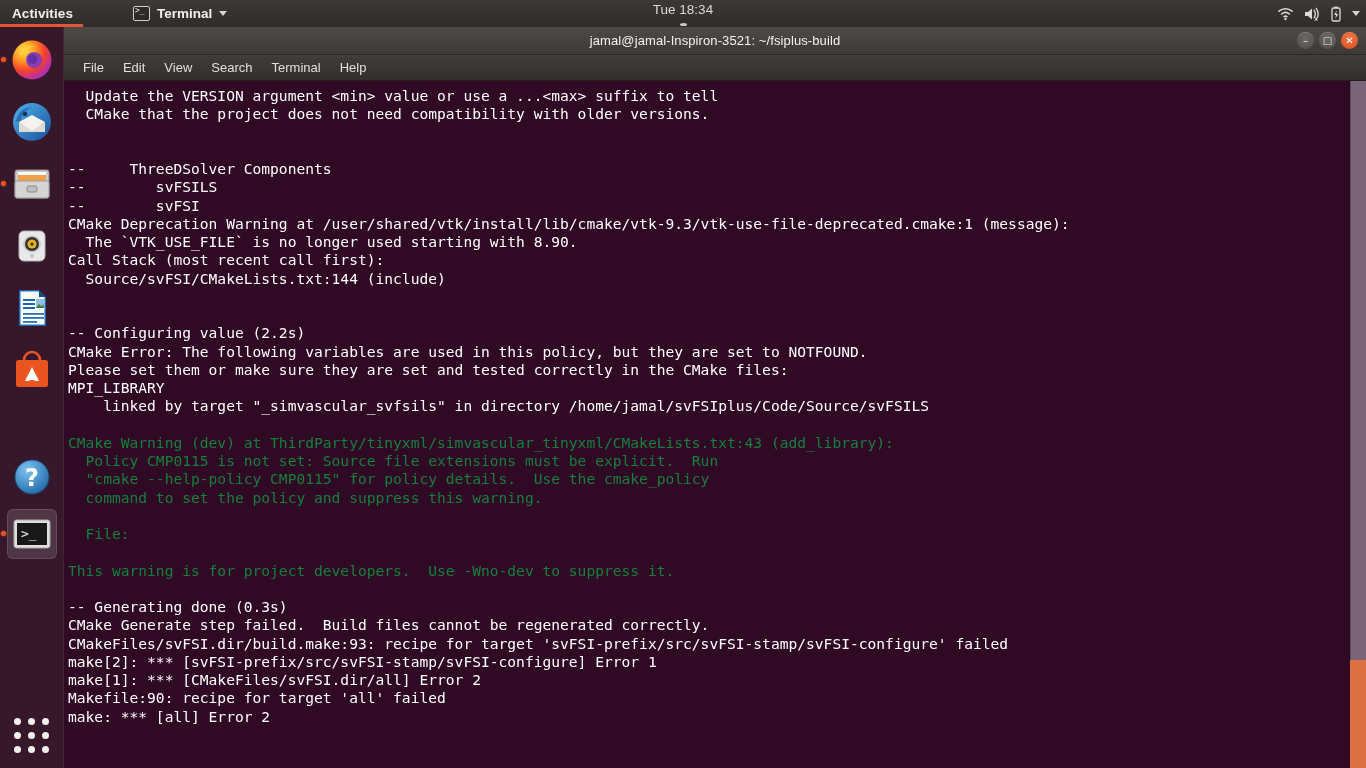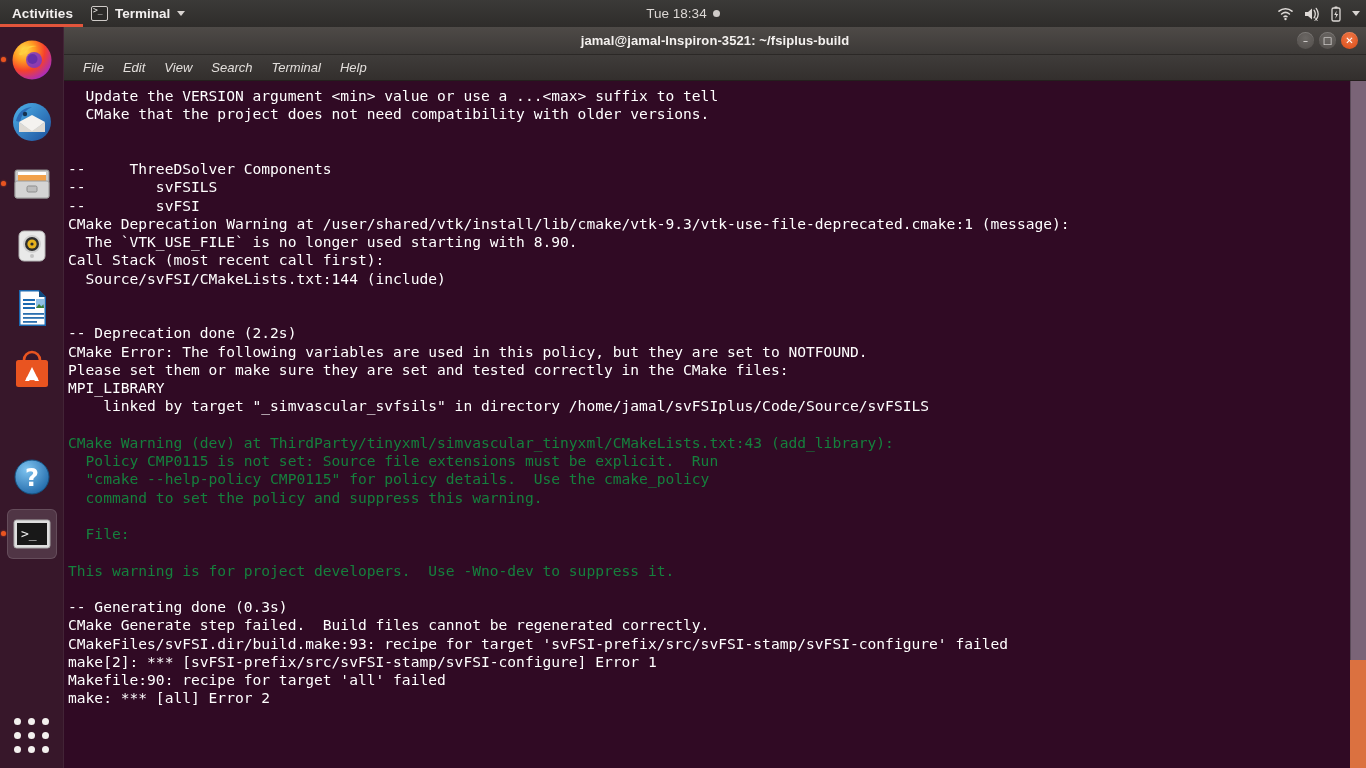--- a/index.html
+++ b/index.html
@@ -7,21 +7,21 @@
     width:1366px;height:768px;overflow:hidden;
     background:#2c001e;
     font-family:"Liberation Sans", sans-serif;
     -webkit-font-smoothing:antialiased;
   }
   
   #topbar{
     position:absolute;left:0;top:0;width:1366px;height:27px;
     background:linear-gradient(#3b3a38,#2e2c2a);
     color:#e6e3e1;font-size:13.5px;
-    display:flex;align-items:center;
+    display:flex;align-items:center;gap:42px;
   }
   #topbar .activities{
     padding:0 10px 0 12px;height:27px;display:flex;align-items:center;
     font-weight:bold;color:#f2efee;letter-spacing:.1px;
   }
   #topbar .activities.active{box-shadow:inset 0 -3px 0 #e2553b;}
   #topbar .appmenu{display:flex;align-items:center;gap:7px;padding:0 8px;height:27px;}
   #topbar .appmenu .appname{font-weight:bold;color:#f2efee;}
   .termicon{
     width:15px;height:13px;border:1.5px solid #cfcbc8;border-radius:2px;
@@ -31,21 +31,21 @@
     content:">_";position:absolute;left:1px;top:-3px;color:#e8e5e2;
     font-family:"DejaVu Sans Mono",monospace;font-size:8px;line-height:13px;
   }
   .caret-dn{
     width:0;height:0;border-left:4.5px solid transparent;border-right:4.5px solid transparent;
     border-top:5px solid #d8d4d1;display:inline-block;
   }
   #topbar .clock{
     position:absolute;left:0;right:0;margin:0 auto;width:220px;
     text-align:center;color:#dcd8d5;font-size:13.5px;
-    display:flex;align-items:center;justify-content:center;gap:6px;height:24px;
+    display:flex;align-items:center;justify-content:center;gap:6px;height:24px;flex-direction:column;
   }
   #topbar .clock .dot{width:7px;height:7px;border-radius:50%;background:#cfcbc8;display:inline-block;}
   #topbar .tray{
     position:absolute;right:6px;top:0;height:27px;display:flex;align-items:center;gap:9px;
   }
   #topbar .tray svg{display:block;}
   
   #launcher{
     position:absolute;left:0;top:27px;width:64px;height:741px;
     background:rgba(56,25,43,.93);
@@ -69,39 +69,39 @@
     position:absolute;left:64px;top:27px;width:1302px;height:741px;
     background:#300a24;
   }
   #titlebar{
     position:relative;height:27px;width:100%;
     background:linear-gradient(#4e4a47,#3c3937);
     border-bottom:1px solid #2b2826;
     display:flex;align-items:center;justify-content:center;
   }
   #titlebar .title{
-    color:#f4f1ef;font-size:13px;font-weight:bold;letter-spacing:.1px;
+    color:#f4f1ef;font-size:13px;font-weight:normal;letter-spacing:.1px;
   }
   #wbtns{position:absolute;right:8px;top:0;height:27px;display:flex;align-items:center;gap:5px;}
   .wbtn{
     width:17px;height:17px;border-radius:50%;
     background:radial-gradient(circle at 50% 35%,#6b6764,#514d4a);
     box-shadow:inset 0 1px 0 rgba(255,255,255,.18);
     display:flex;align-items:center;justify-content:center;
     color:#e8e5e3;font-size:10px;line-height:1;font-family:"DejaVu Sans",sans-serif;
   }
   .wbtn.close{background:radial-gradient(circle at 50% 35%,#f07746,#d74b17);color:#fff;font-weight:bold;}
   #menubar{
     height:25px;width:100%;
     background:linear-gradient(#3f3c3a,#332f2d);
     display:flex;align-items:center;padding-left:10px;gap:1px;
     border-bottom:1px solid #241f1d;
   }
   #menubar .mi{
-    color:#e2dedb;font-size:13px;padding:2px 9px;border-radius:2px;font-style:italic;
+    color:#e2dedb;font-size:13px;padding:2px 9px;border-radius:2px;
   }
   #termarea{
     position:relative;width:1302px;height:689px;background:#300a24;overflow:hidden;
   }
   pre#termtext{
     margin:0;padding:6px 0 0 4px;
     font-family:"DejaVu Sans Mono","Liberation Mono",monospace;
     font-size:14.6px;line-height:18.25px;
     color:#ffffff;white-space:pre;letter-spacing:0;
   }
@@ -312,39 +312,40 @@
 </span><span>
 </span><span>--     ThreeDSolver Components
 </span><span>--        svFSILS
 </span><span>--        svFSI
 </span><span>CMake Deprecation Warning at /user/shared/vtk/install/lib/cmake/vtk-9.3/vtk-use-file-deprecated.cmake:1 (message):
 </span><span>  The `VTK_USE_FILE` is no longer used starting with 8.90.
 </span><span>Call Stack (most recent call first):
 </span><span>  Source/svFSI/CMakeLists.txt:144 (include)
 </span><span>
 </span><span>
-</span><span>-- Deprecation done (2.2s)
+</span><span>-- Configuring value (2.2s)
 </span><span>CMake Error: The following variables are used in this policy, but they are set to NOTFOUND.
 </span><span>Please set them or make sure they are set and tested correctly in the CMake files:
 </span><span>MPI_LIBRARY
 </span><span>    linked by target "_simvascular_svfsils" in directory /home/jamal/svFSIplus/Code/Source/svFSILS
 </span><span>
 </span><span class="y">CMake Warning (dev) at ThirdParty/tinyxml/simvascular_tinyxml/CMakeLists.txt:43 (add_library):
 </span><span class="y">  Policy CMP0115 is not set: Source file extensions must be explicit.  Run
 </span><span class="y">  "cmake --help-policy CMP0115" for policy details.  Use the cmake_policy
 </span><span class="y">  command to set the policy and suppress this warning.
 </span><span class="y">
 </span><span class="y">  File:
 </span><span class="y">
 </span><span class="y">This warning is for project developers.  Use -Wno-dev to suppress it.
 </span><span>
 </span><span>-- Generating done (0.3s)
 </span><span>CMake Generate step failed.  Build files cannot be regenerated correctly.
 </span><span>CMakeFiles/svFSI.dir/build.make:93: recipe for target 'svFSI-prefix/src/svFSI-stamp/svFSI-configure' failed
 </span><span>make[2]: *** [svFSI-prefix/src/svFSI-stamp/svFSI-configure] Error 1
+</span><span>make[1]: *** [CMakeFiles/svFSI.dir/all] Error 2
 </span><span>Makefile:90: recipe for target 'all' failed
 </span><span>make: *** [all] Error 2
 </span></pre>
     <div id="sbar" style="background: rgb(122, 100, 119);">
       <div id="sthumb" style="top: 84%; height: 16%; background: rgb(219, 113, 64);"></div>
     </div>
   </div>
 </div>
 
 </body></html>

